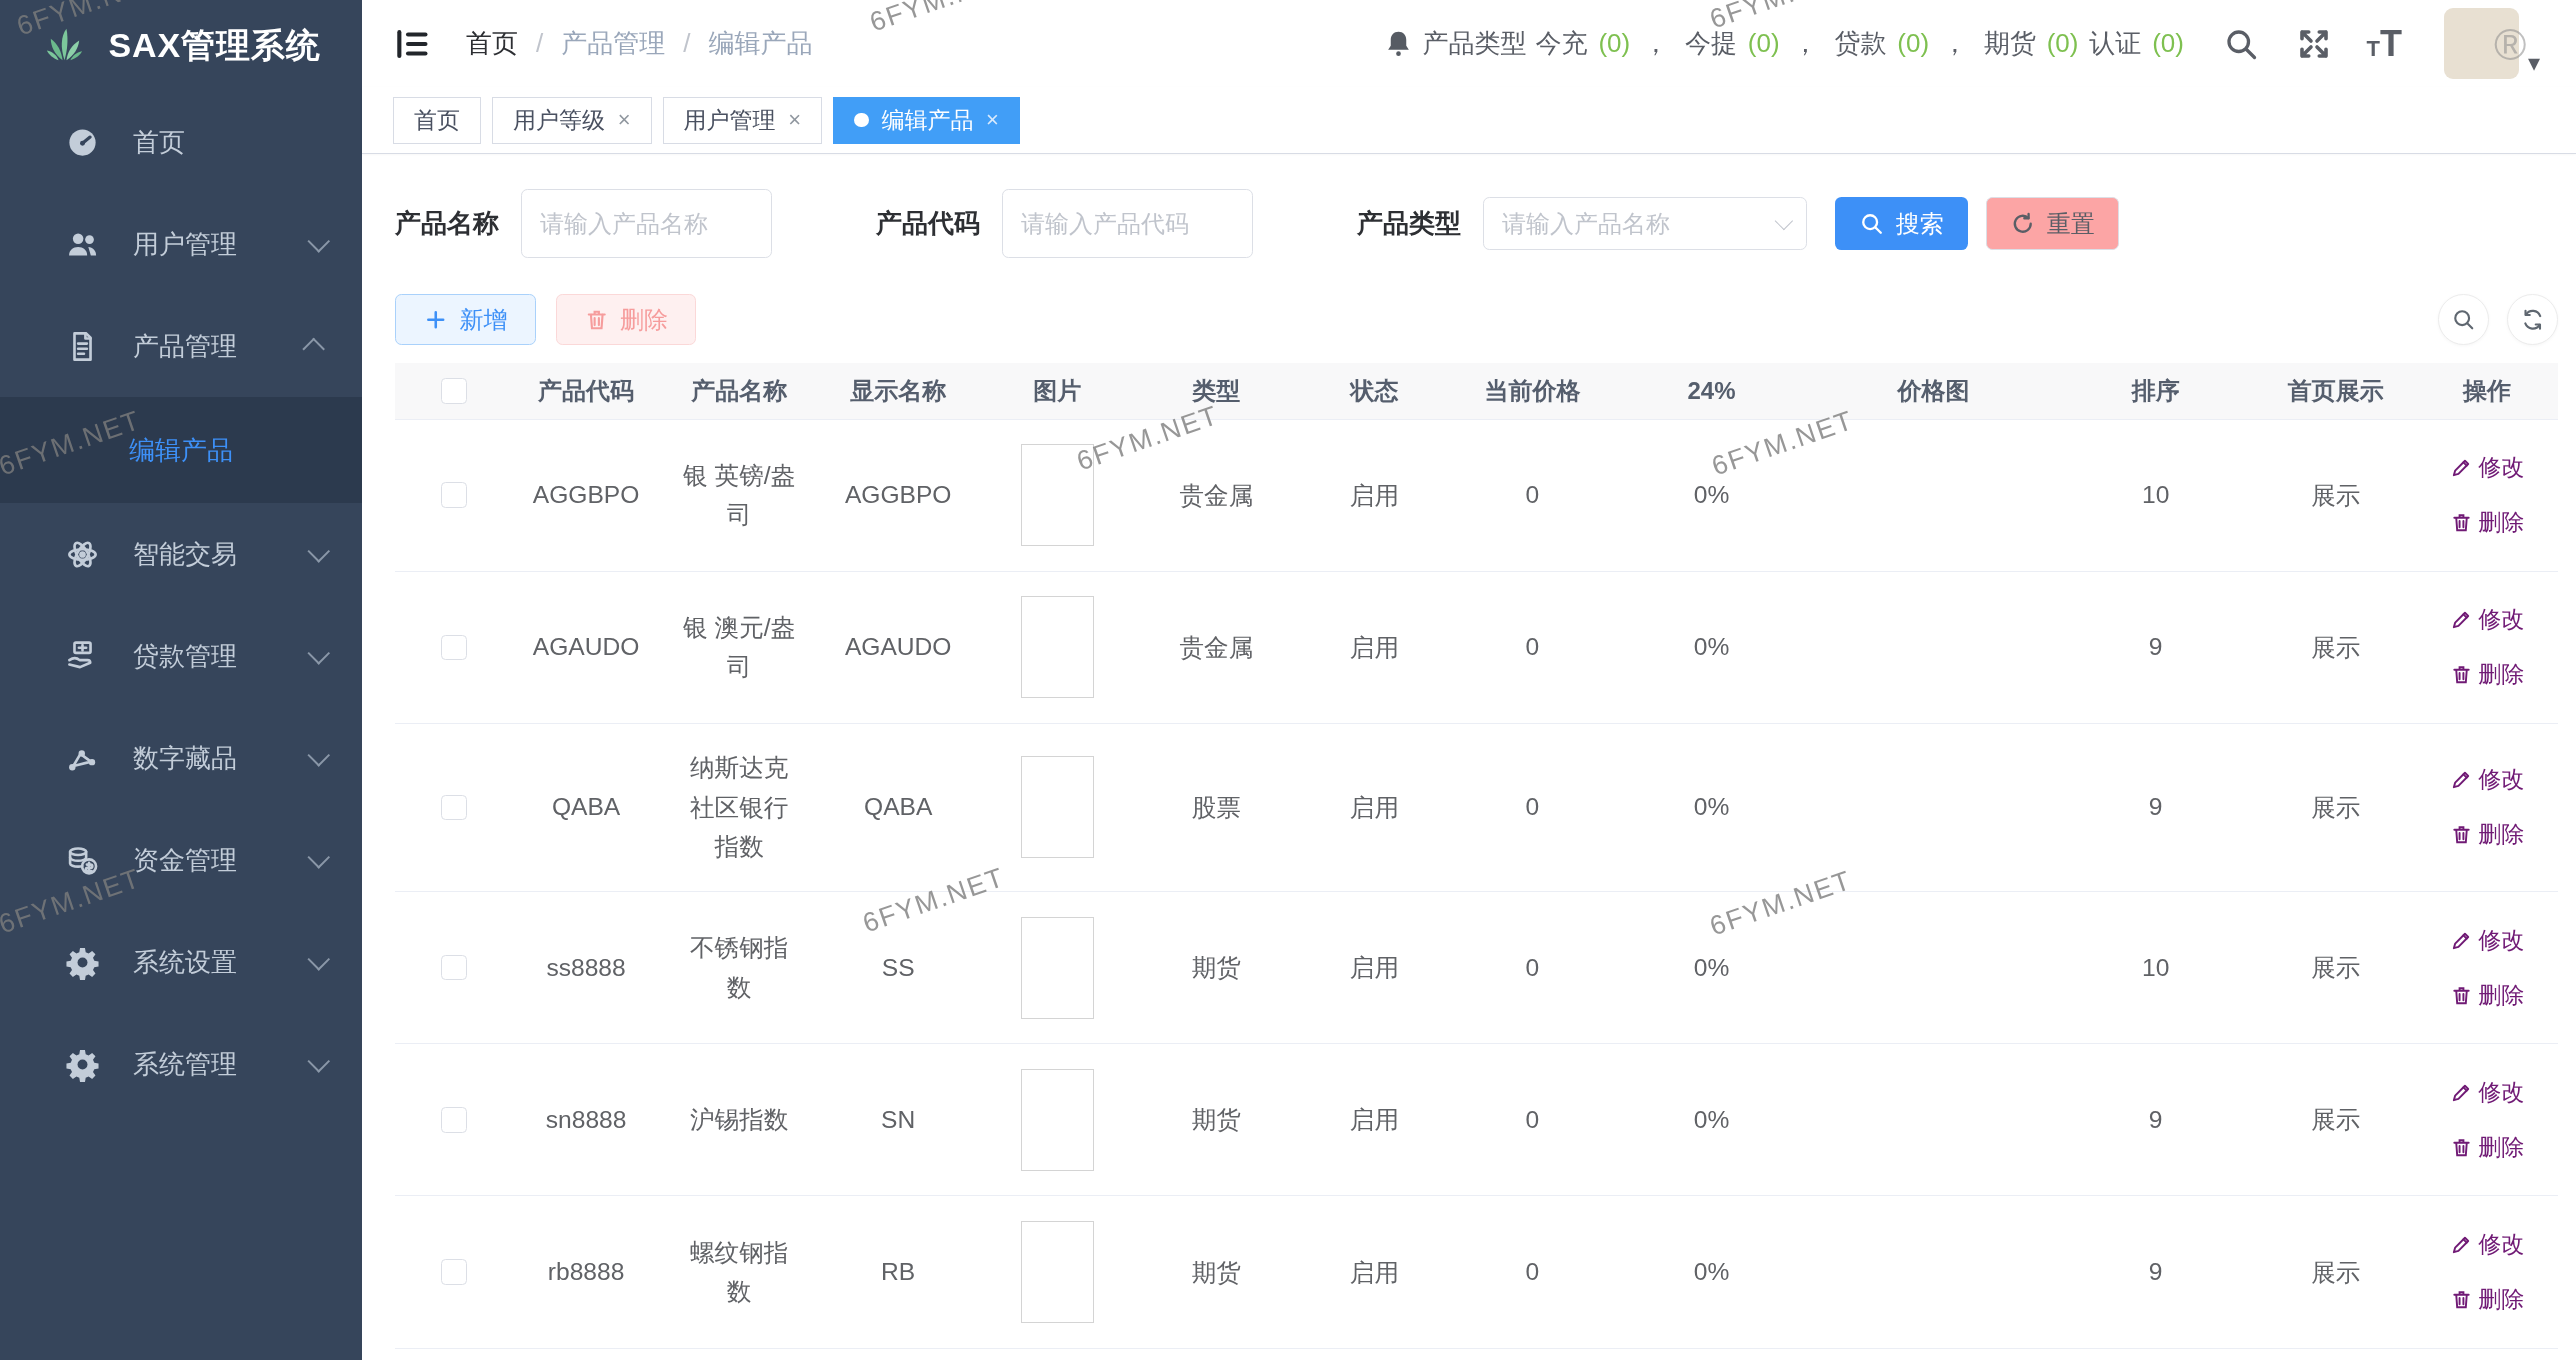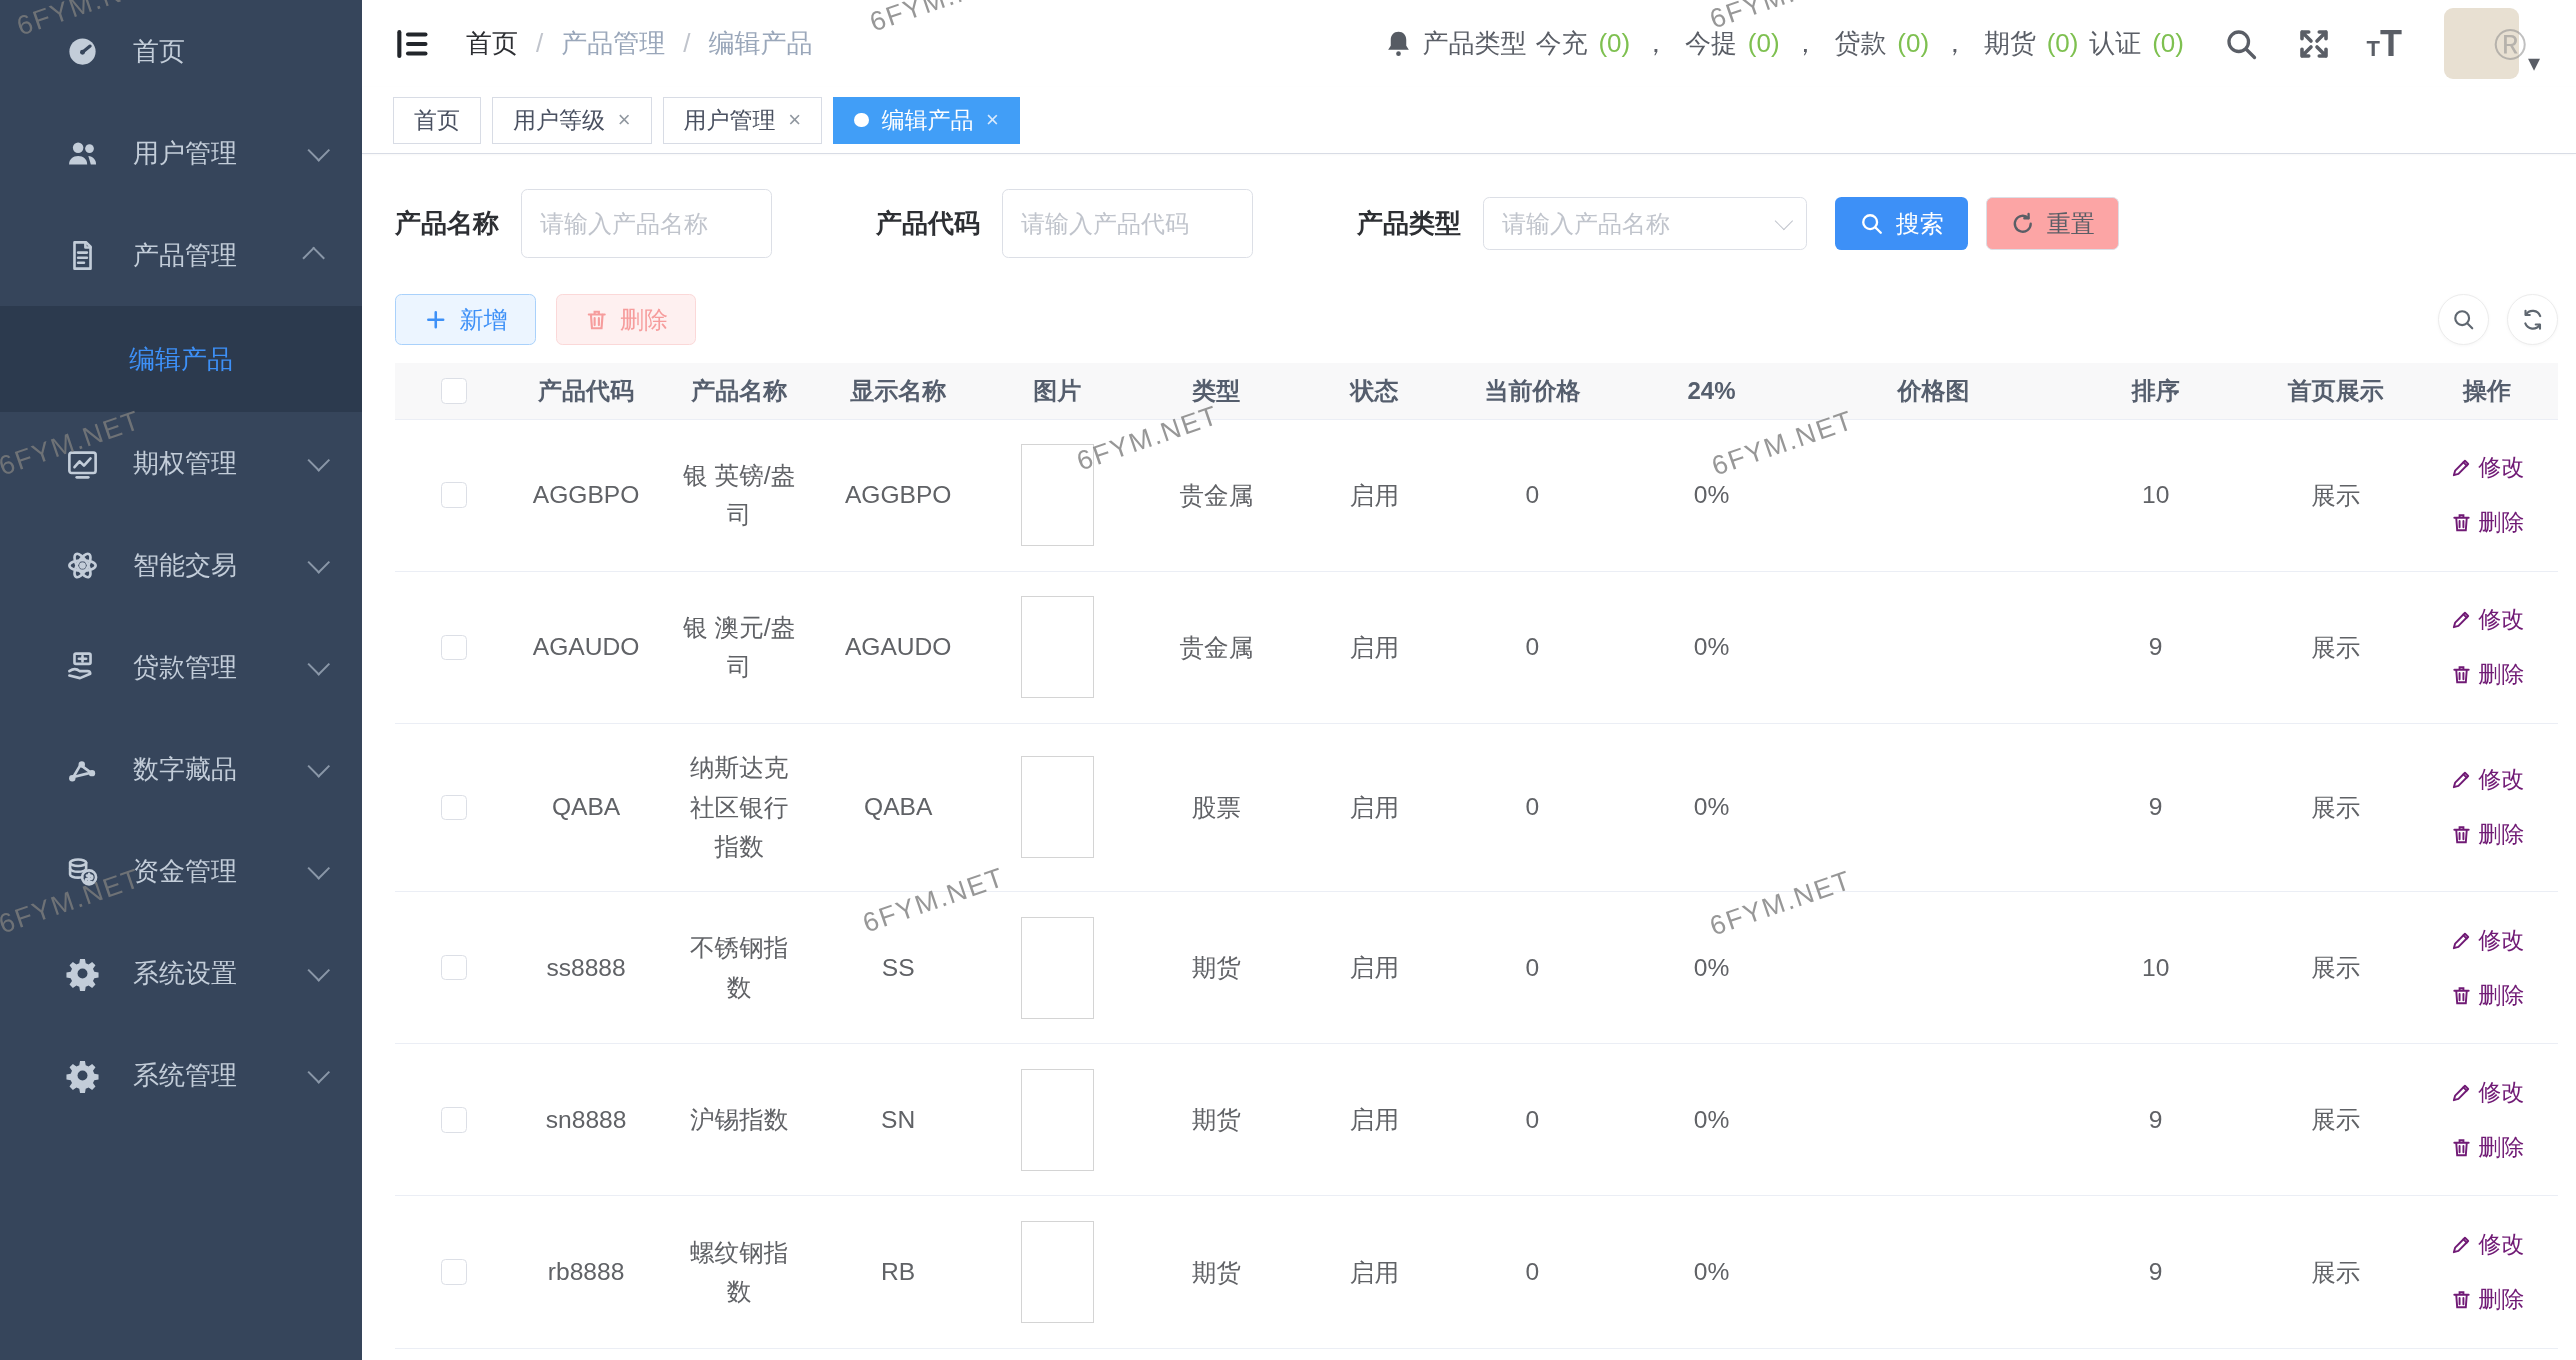--- a/index.html
+++ b/index.html
@@ -89,20 +89,32 @@
   .op-link { color:#701a75; font-size:23px; display:flex; align-items:center; gap:5.5px; cursor:pointer; white-space:nowrap; }
   .op-link svg { width:23px; height:23px; }
   
   .watermark { position:absolute; font-size:27px; font-weight:500; color:rgba(125,125,125,0.8); transform:rotate(-19deg); transform-origin:left top; letter-spacing:1.8px; pointer-events:none; z-index:60; white-space:nowrap; }
   .watermark-reg { position:absolute; font-size:44px; color:rgba(140,140,140,0.55); pointer-events:none; z-index:60; }
 </style>
 </head>
 <body>
 
 <aside class="sidebar">
+  <div class="logo-row">
+    <span>
+      <svg width="47" height="47" viewBox="0 0 48 48" fill="none">
+        <path d="M24 40 C20 28 20 16 26 8 C28 18 27 30 24 40 Z" fill="#7cc79b"></path>
+        <path d="M22 40 C14 34 10 26 10 18 C17 23 21 31 22 40 Z" fill="#6bb98c"></path>
+        <path d="M26 40 C34 35 38 28 39 20 C31 25 27 32 26 40 Z" fill="#8cd0a8"></path>
+        <path d="M18 40 C12 38 8 34 6 30 C12 31 16 35 18 40 Z" fill="#7cc79b"></path>
+        <path d="M30 40 C36 38 40 35 42 31 C36 32 32 36 30 40 Z" fill="#6bb98c"></path>
+      </svg>
+    </span>
+    <span class="logo-title">SAX管理系统</span>
+  </div>
   <nav class="menu" id="menu">
       <div class="menu-item">
         <span class="mi-icon">
           <svg viewBox="0 0 24 24">
             <circle cx="12" cy="12" r="9" fill="currentColor"></circle>
             <path d="M12 12.5l5.2-4.2" stroke="#36455b" stroke-width="2.2" stroke-linecap="round"></path>
             <circle cx="12" cy="12.5" r="1.7" fill="#36455b"></circle>
           </svg>
         </span>
         <span class="mi-label">首页</span>
@@ -127,31 +139,20 @@
             <path d="M9 10h6M9 13.5h6M9 17h4"></path>
           </svg>
         </span>
         <span class="mi-label">产品管理</span>
         <span class="arrow up"></span>
       </div>
       <div class="submenu">
         <div class="menu-item active">
           <span class="mi-label">编辑产品</span>
         </div>
-      </div>
-      <div class="menu-item">
-        <span class="mi-icon">
-          <svg viewBox="0 0 24 24" fill="none" stroke="currentColor" stroke-width="1.8" stroke-linecap="round" stroke-linejoin="round">
-            <rect x="3" y="4.5" width="18" height="14" rx="1.5"></rect>
-            <path d="M6.5 14.5l3.5-4 3 3 4.5-5"></path>
-            <path d="M8 21.5h8"></path>
-          </svg>
-        </span>
-        <span class="mi-label">期权管理</span>
-        <span class="arrow down"></span>
       </div>
       <div class="menu-item">
         <span class="mi-icon">
           <svg viewBox="0 0 24 24" fill="none" stroke="currentColor" stroke-width="1.8" stroke-linecap="round" stroke-linejoin="round">
             <ellipse cx="12" cy="12" rx="9" ry="3.6"></ellipse>
             <ellipse cx="12" cy="12" rx="9" ry="3.6" transform="rotate(60 12 12)"></ellipse>
             <ellipse cx="12" cy="12" rx="9" ry="3.6" transform="rotate(120 12 12)"></ellipse>
             <circle cx="12" cy="12" r="1.4" fill="currentColor"></circle>
           </svg>
         </span>

